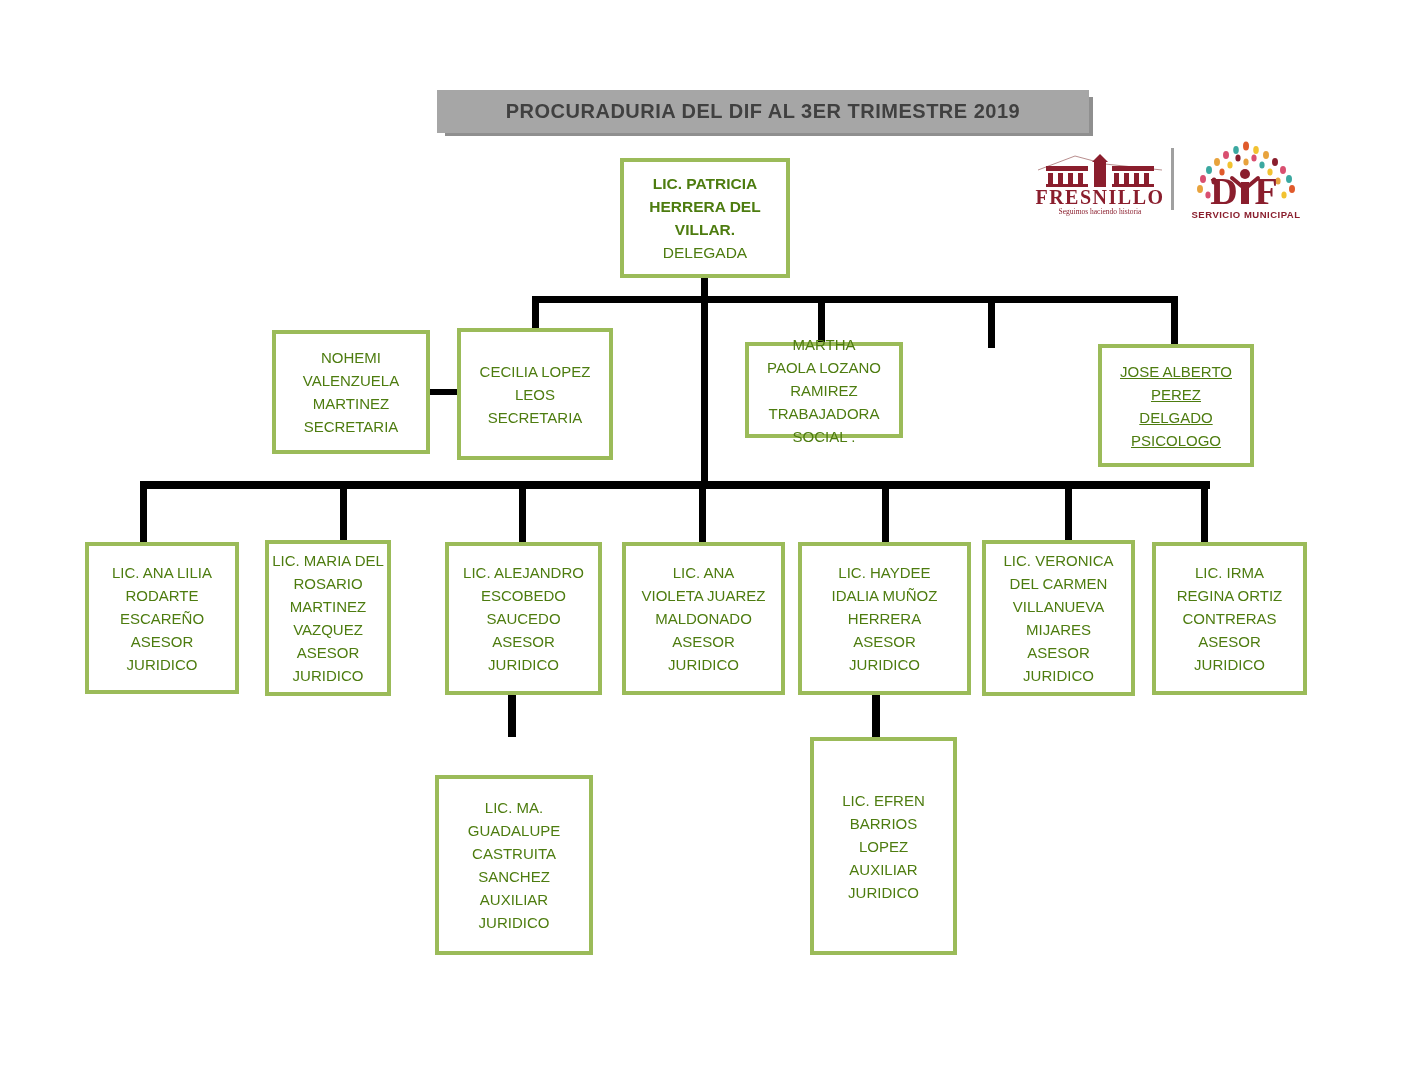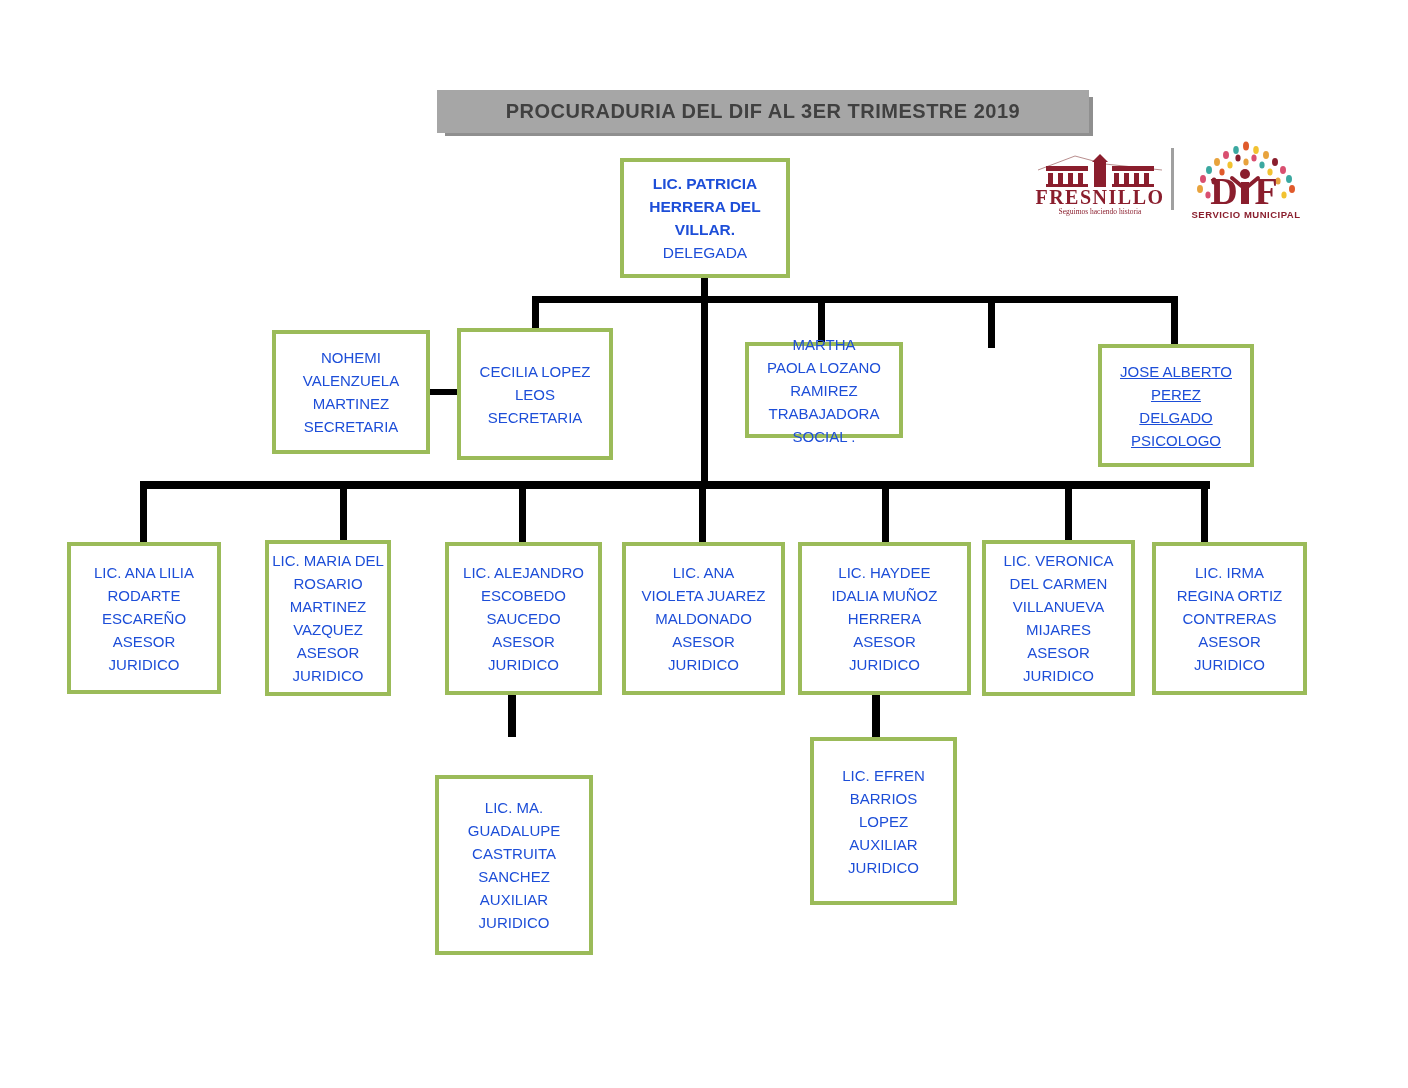--- a/index.html
+++ b/index.html
@@ -10,21 +10,21 @@
     position:absolute;left:437px;top:90px;width:652px;height:43px;
     background:#a6a6a6;color:#404040;
     display:flex;align-items:center;justify-content:center;
     font-size:20px;font-weight:bold;letter-spacing:.5px;
     box-shadow:6px 5px 0 -2px #8f8f8f;
   }
 
   .obox{
     position:absolute;background:#ffffff;border:4px solid #9bbb59;
     box-sizing:border-box;display:flex;align-items:center;justify-content:center;
-    text-align:center;color:#1d4ed8;
+    text-align:center;color:#4d7c0f;
   }
   .obox .btxt{white-space:pre-line;font-size:15px;line-height:23px;}
   .obox .bname{display:block;white-space:pre-line;font-size:15.5px;line-height:23px;font-weight:bold;}
   .obox .brole{display:block;font-size:15.5px;line-height:23px;font-weight:normal;}
 
   .conn{position:absolute;background:#000000;}
 
   .logo-divider{position:absolute;left:1171px;top:148px;width:3px;height:62px;background:#a0a0a0;}
   svg text{font-family:"Liberation Serif","DejaVu Serif",serif;}
 </style>
@@ -147,21 +147,21 @@
 TRABAJADORA
 SOCIAL .</span>
   </div>
   <div class="obox" style="left:1098px;top:344px;width:156px;height:123px;text-decoration:underline;">
     <span class="btxt">JOSE ALBERTO
 PEREZ
 DELGADO
 PSICOLOGO</span>
   </div>
 
-  <div class="obox" style="left:67px;top:542px;width:154px;height:152px;">
+  <div class="obox" style="left:85px;top:542px;width:154px;height:152px;">
     <span class="btxt">LIC. ANA LILIA
 RODARTE
 ESCAREÑO
 ASESOR
 JURIDICO</span>
   </div>
   <div class="obox" style="left:265px;top:540px;width:126px;height:156px;">
     <span class="btxt">LIC. MARIA DEL
 ROSARIO
 MARTINEZ
@@ -207,21 +207,21 @@
   </div>
 
   <div class="obox" style="left:435px;top:775px;width:158px;height:180px;">
     <span class="btxt">LIC. MA.
 GUADALUPE
 CASTRUITA
 SANCHEZ
 AUXILIAR
 JURIDICO</span>
   </div>
-  <div class="obox" style="left:810px;top:737px;width:147px;height:168px;">
+  <div class="obox" style="left:810px;top:737px;width:147px;height:218px;">
     <span class="btxt">LIC. EFREN
 BARRIOS
 LOPEZ
 AUXILIAR
 JURIDICO</span>
   </div>
 
 </div>
 
 </body></html>

